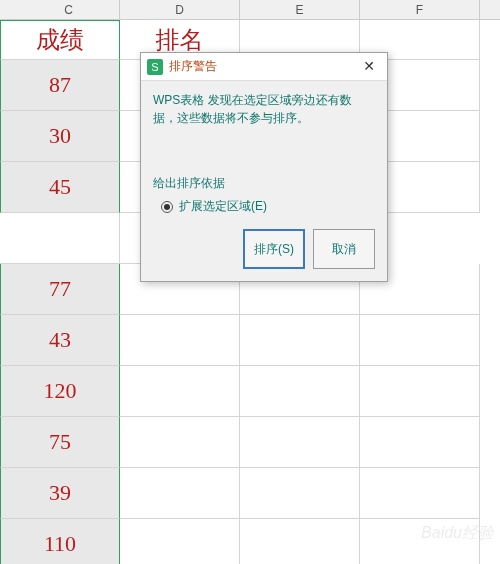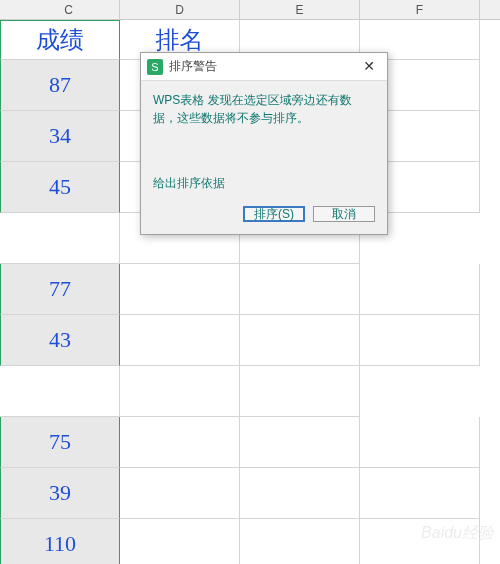--- a/index.html
+++ b/index.html
@@ -37,21 +37,21 @@
   .row.header { height: 40px; }
   .cell {
     border-right: 1px solid #d4d4d4;
     border-bottom: 1px solid #d4d4d4;
     text-align: left;
     display: flex;
     align-items: center;
     justify-content: center;
     font-size: 22px;
     font-family: "Times New Roman", serif;
-    color: #1d4ed8;
+    color: #b91c1c;
   }
   .row.header .cell {
     font-family: "SimSun", serif;
     font-size: 24px;
   }
   .col-c { width: 120px; background: #e8e8e8; border-right: 1px solid #30a060; border-left: 1px solid #30a060; }
   .col-d { width: 120px; }
   .col-e { width: 120px; }
   .col-f { width: 120px; }
   .row.header .col-c { background: #fff; border-top: 1px solid #30a060; }
@@ -81,21 +81,21 @@
   .titlebar .icon {
     width: 16px; height: 16px;
     background: #2aa865;
     color: #fff;
     font-size: 11px;
     text-align: center;
     line-height: 16px;
     border-radius: 2px;
     margin-right: 6px;
   }
-  .titlebar .title { flex: 1; color: #404040; }
+  .titlebar .title { flex: 1; color: #c2410c; }
   .titlebar .close {
     width: 24px; height: 20px;
     text-align: center;
     line-height: 18px;
     font-size: 14px;
     color: #333;
     cursor: pointer;
   }
   .dlg-body {
     padding: 10px 12px 12px 12px;
@@ -123,21 +123,21 @@
     border-radius: 50%;
   }
   .dlg-buttons {
     display: flex;
     justify-content: flex-end;
     gap: 8px;
     margin-top: 14px;
   }
   .btn {
     min-width: 62px;
-    height: 16px;
+    height: 40px;
     border: 1px solid #999;
     background: #f5f5f5;
     font-size: 12px;
     display: flex;
     align-items: center;
     justify-content: center;
     cursor: pointer;
   }
   .btn.primary { border: 2px solid #3a7ac0; }
 
@@ -168,21 +168,21 @@
       <div class="cell col-e"></div>
       <div class="cell col-f"></div>
     </div>
     <div class="row">
       <div class="cell col-c">87</div>
       <div class="cell col-d"></div>
       <div class="cell col-e"></div>
       <div class="cell col-f"></div>
     </div>
     <div class="row">
-      <div class="cell col-c">34</div>
+      <div class="cell col-c">30</div>
       <div class="cell col-d"></div>
       <div class="cell col-e"></div>
       <div class="cell col-f"></div>
     </div>
     <div class="row">
       <div class="cell col-c">45</div>
       <div class="cell col-d"></div>
       <div class="cell col-e"></div>
       <div class="cell col-f"></div>
     </div>
@@ -197,20 +197,21 @@
       <div class="cell col-e"></div>
       <div class="cell col-f"></div>
     </div>
     <div class="row">
       <div class="cell col-c">43</div>
       <div class="cell col-d"></div>
       <div class="cell col-e"></div>
       <div class="cell col-f"></div>
     </div>
     <div class="row">
+      <div class="cell col-c">120</div>
       <div class="cell col-d"></div>
       <div class="cell col-e"></div>
       <div class="cell col-f"></div>
     </div>
     <div class="row">
       <div class="cell col-c">75</div>
       <div class="cell col-d"></div>
       <div class="cell col-e"></div>
       <div class="cell col-f"></div>
     </div>
@@ -232,20 +233,26 @@
 
 <div class="dialog">
   <div class="titlebar">
     <div class="icon">S</div>
     <div class="title">排序警告</div>
     <div class="close">✕</div>
   </div>
   <div class="dlg-body">
     <div class="dlg-msg">WPS表格 发现在选定区域旁边还有数据，这些数据将不参与排序。</div>
     <div class="dlg-label">给出排序依据</div>
+    <div class="radio-row">
+      <span class="radio">
+          <span class="dot"></span>
+        </span>
+      <span>扩展选定区域(E)</span>
+    </div>
     <div class="dlg-buttons">
       <div class="btn primary">排序(S)</div>
       <div class="btn">取消</div>
     </div>
   </div>
 </div>
 
 <div class="watermark">Baidu经验</div>
 
 </body></html>

